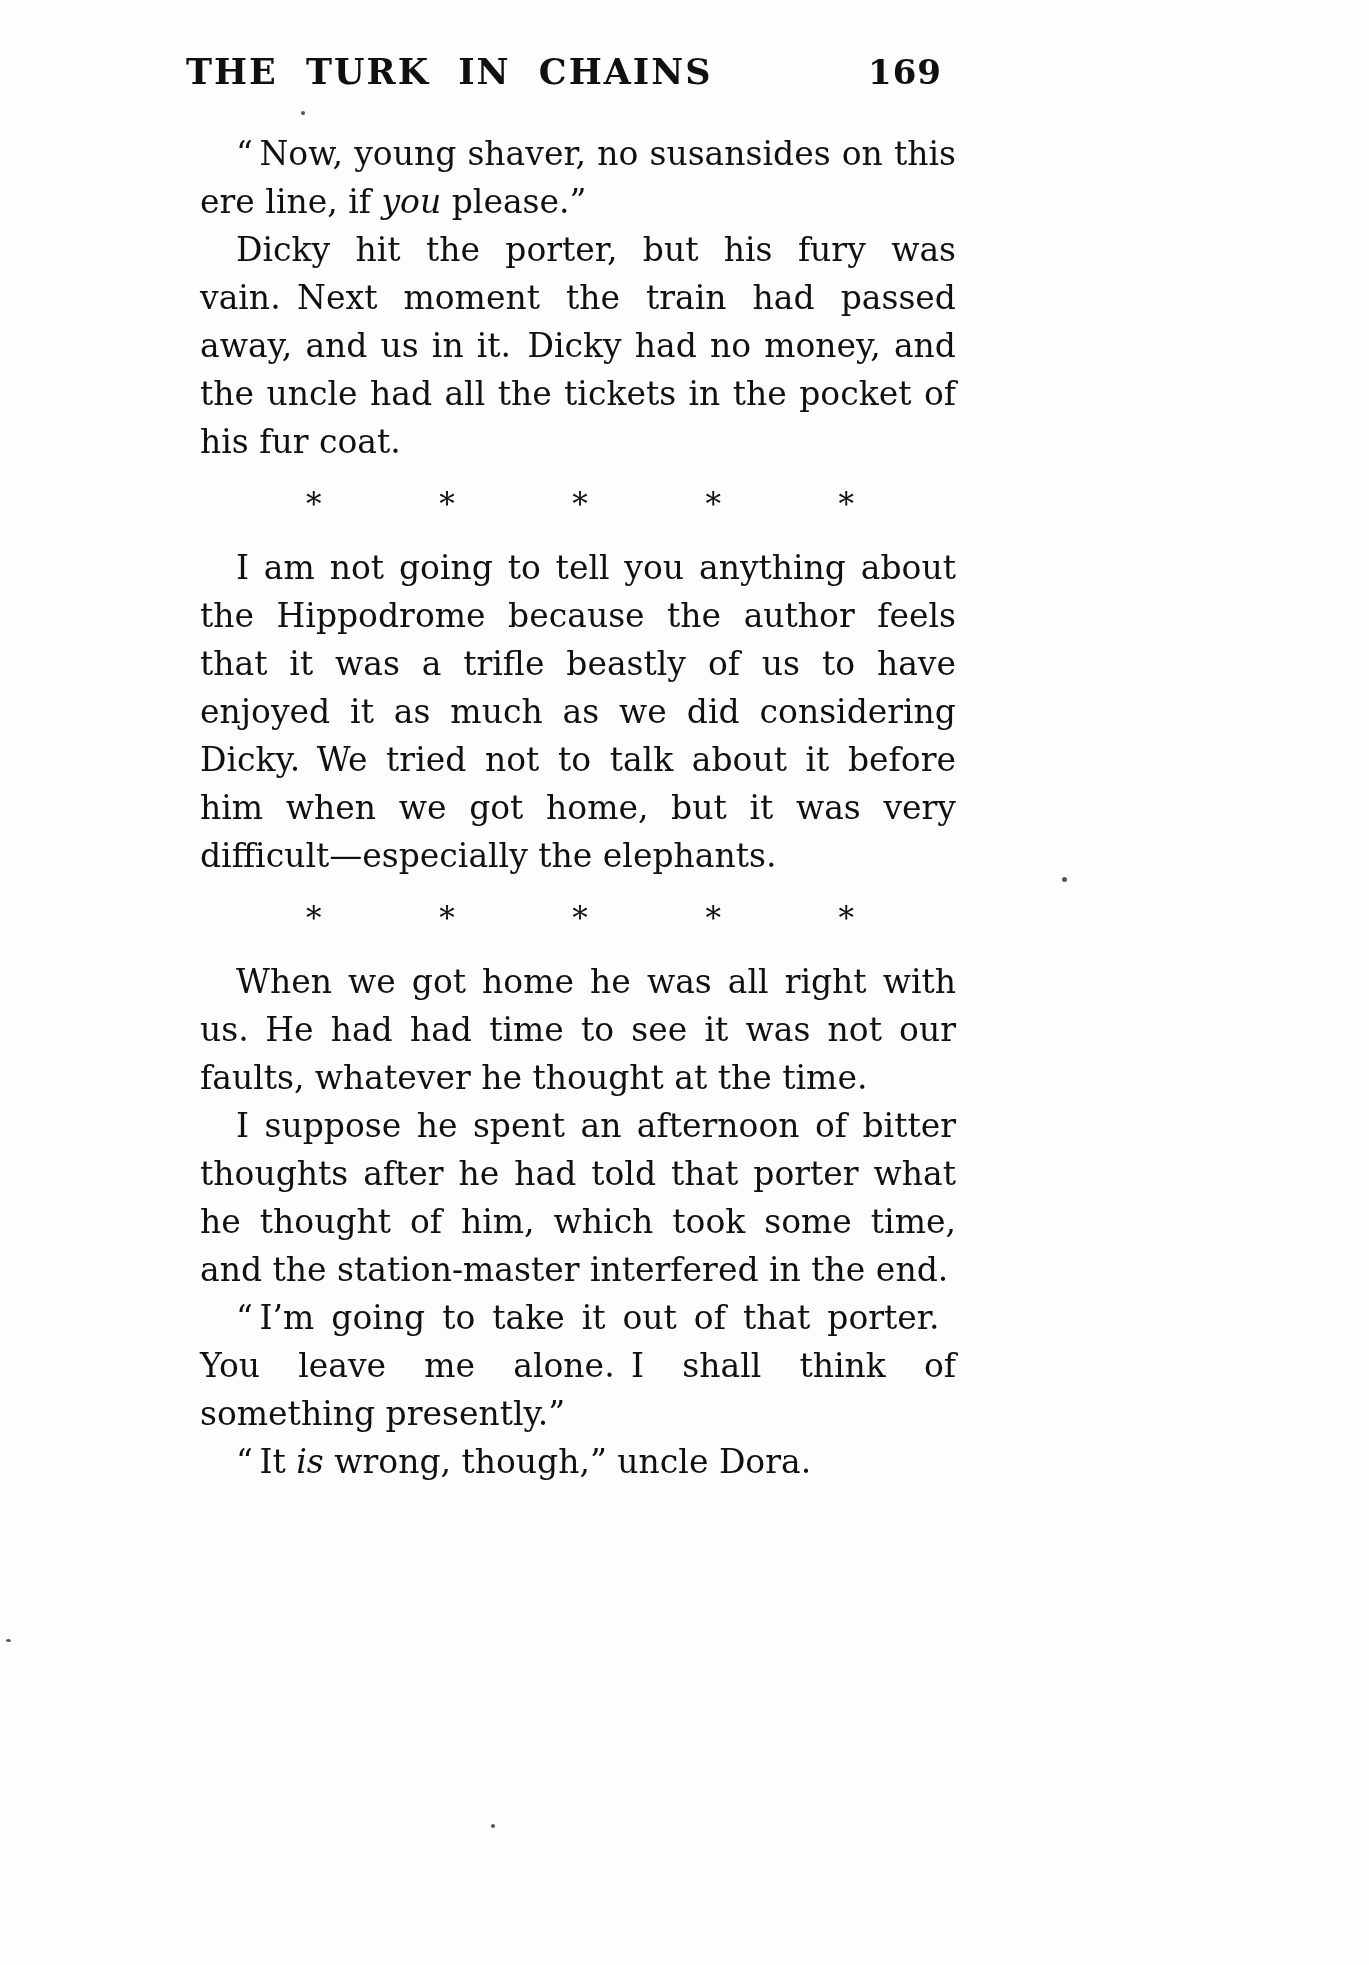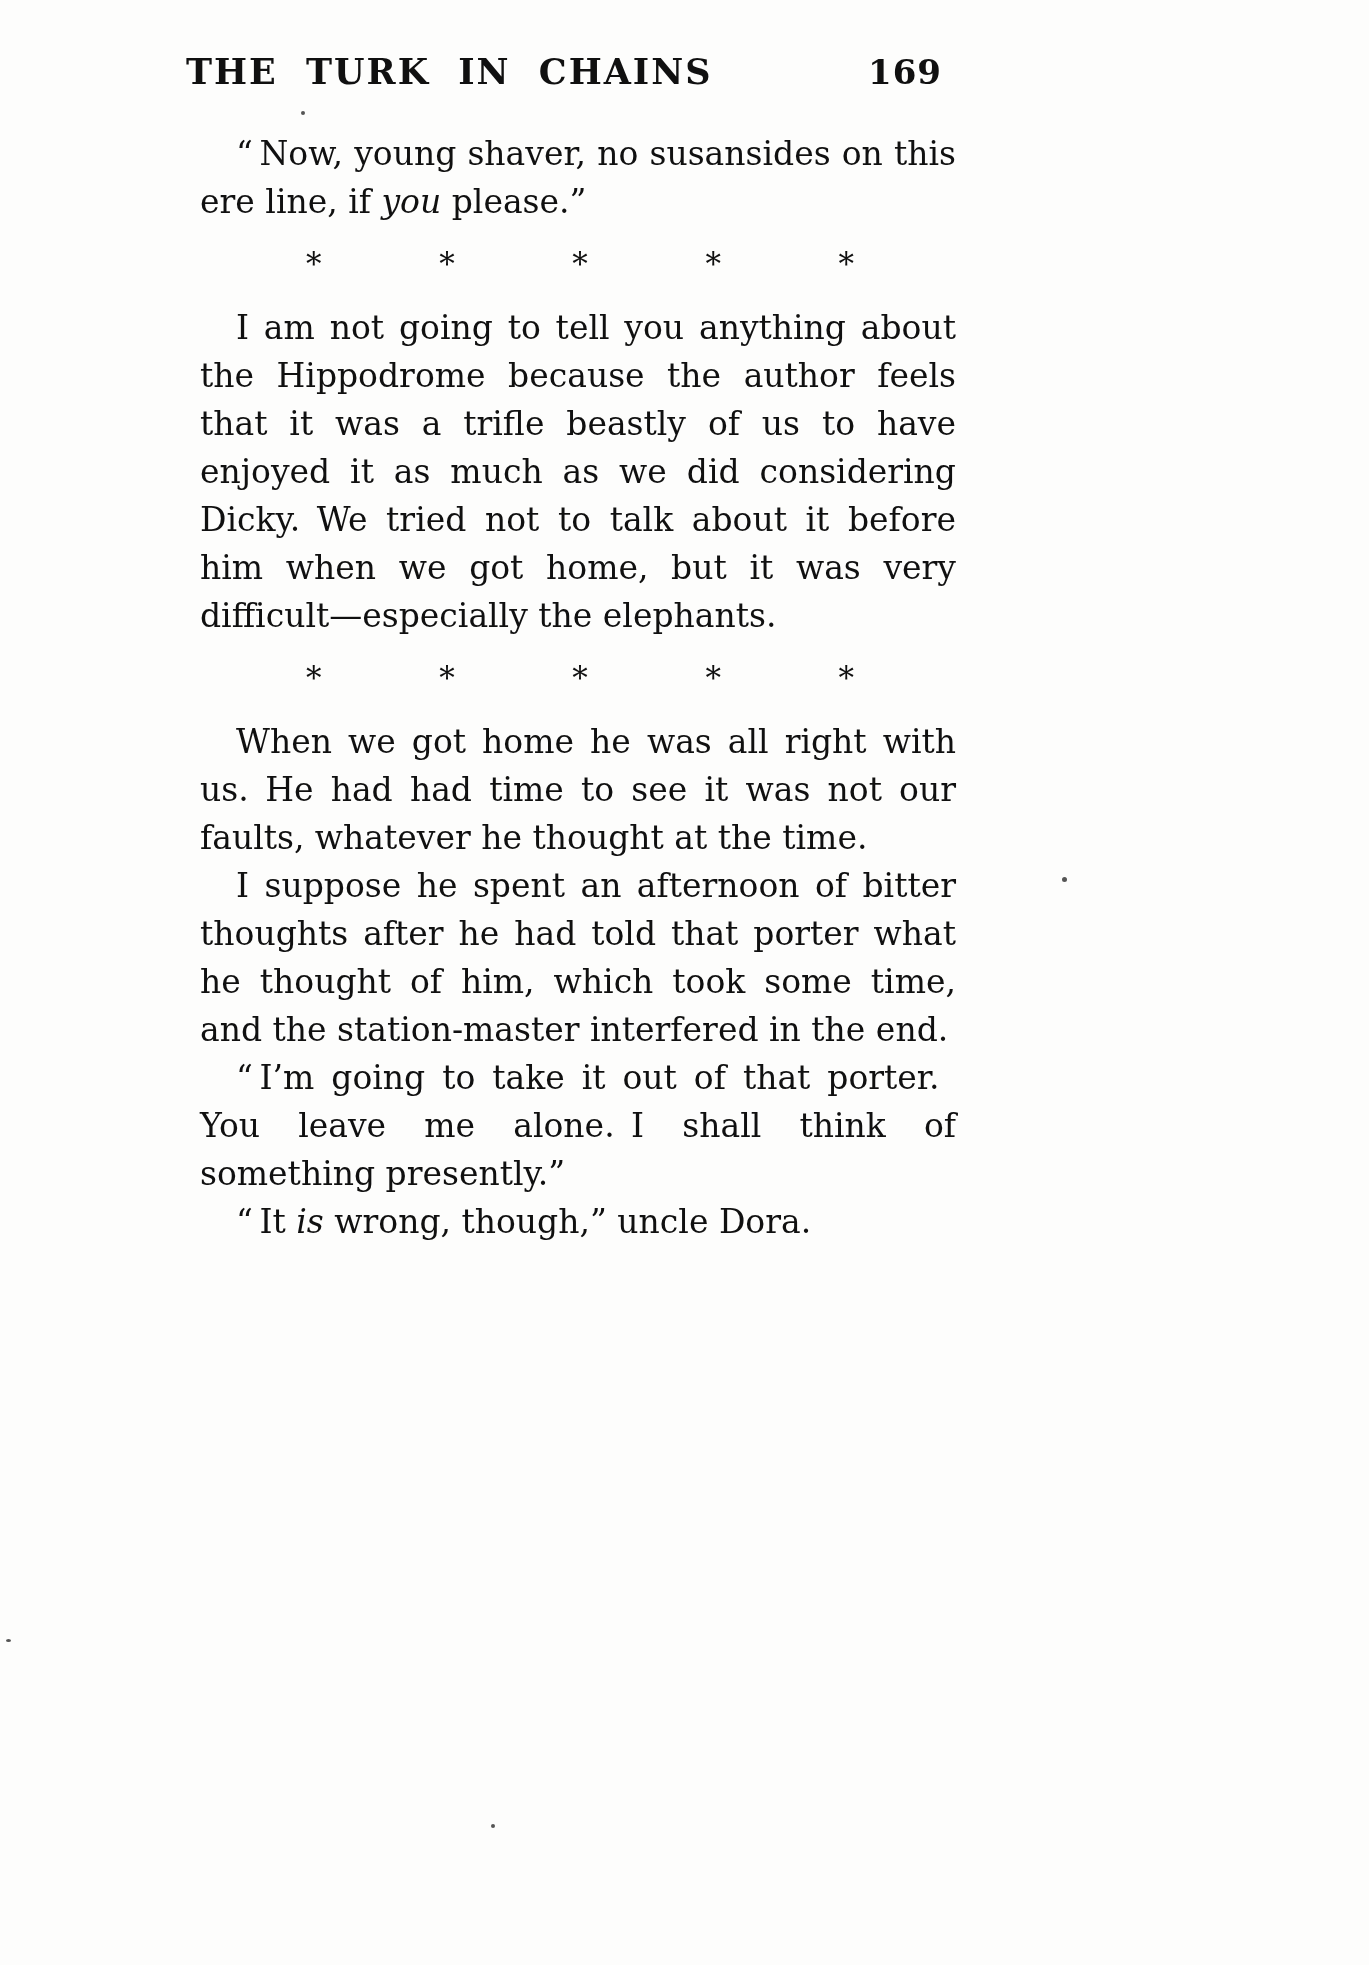--- a/index.html
+++ b/index.html
@@ -76,20 +76,21 @@
 </head>
 <body>
 
 <header class="page-header">
   <h1 class="running-title">THE TURK IN CHAINS</h1>
   <span class="page-number">169</span>
 </header>
 
 <main class="page-text">
     <p><span>“ Now, young shaver, no susansides on this ere line, if </span><em>you</em><span> please.”</span></p>
+    <p><span>Dicky hit the porter, but his fury was vain. Next moment the train had passed away, and us in it. Dicky had no money, and the uncle had all the tickets in the pocket of his fur coat.</span></p>
     <div class="sep">
       <span>*</span>
       <span>*</span>
       <span>*</span>
       <span>*</span>
       <span>*</span>
     </div>
     <p><span>I am not going to tell you anything about the Hippodrome because the author feels that it was a trifle beastly of us to have enjoyed it as much as we did considering Dicky. We tried not to talk about it before him when we got home, but it was very difficult—especially the elephants.</span></p>
     <div class="sep">
       <span>*</span>

